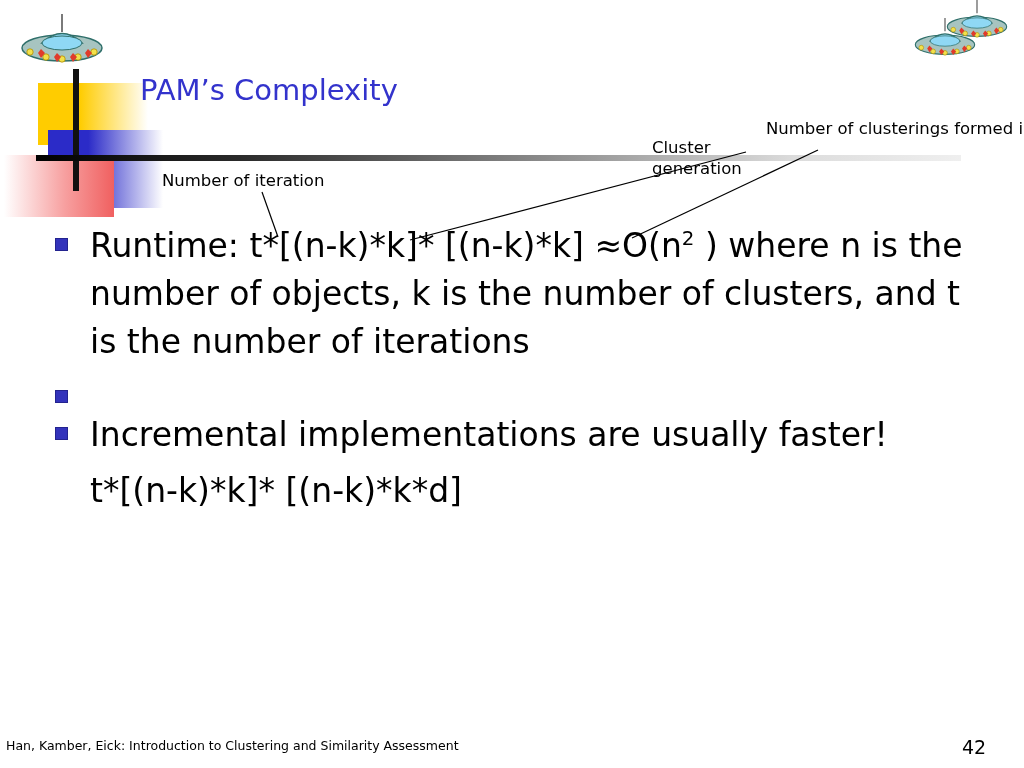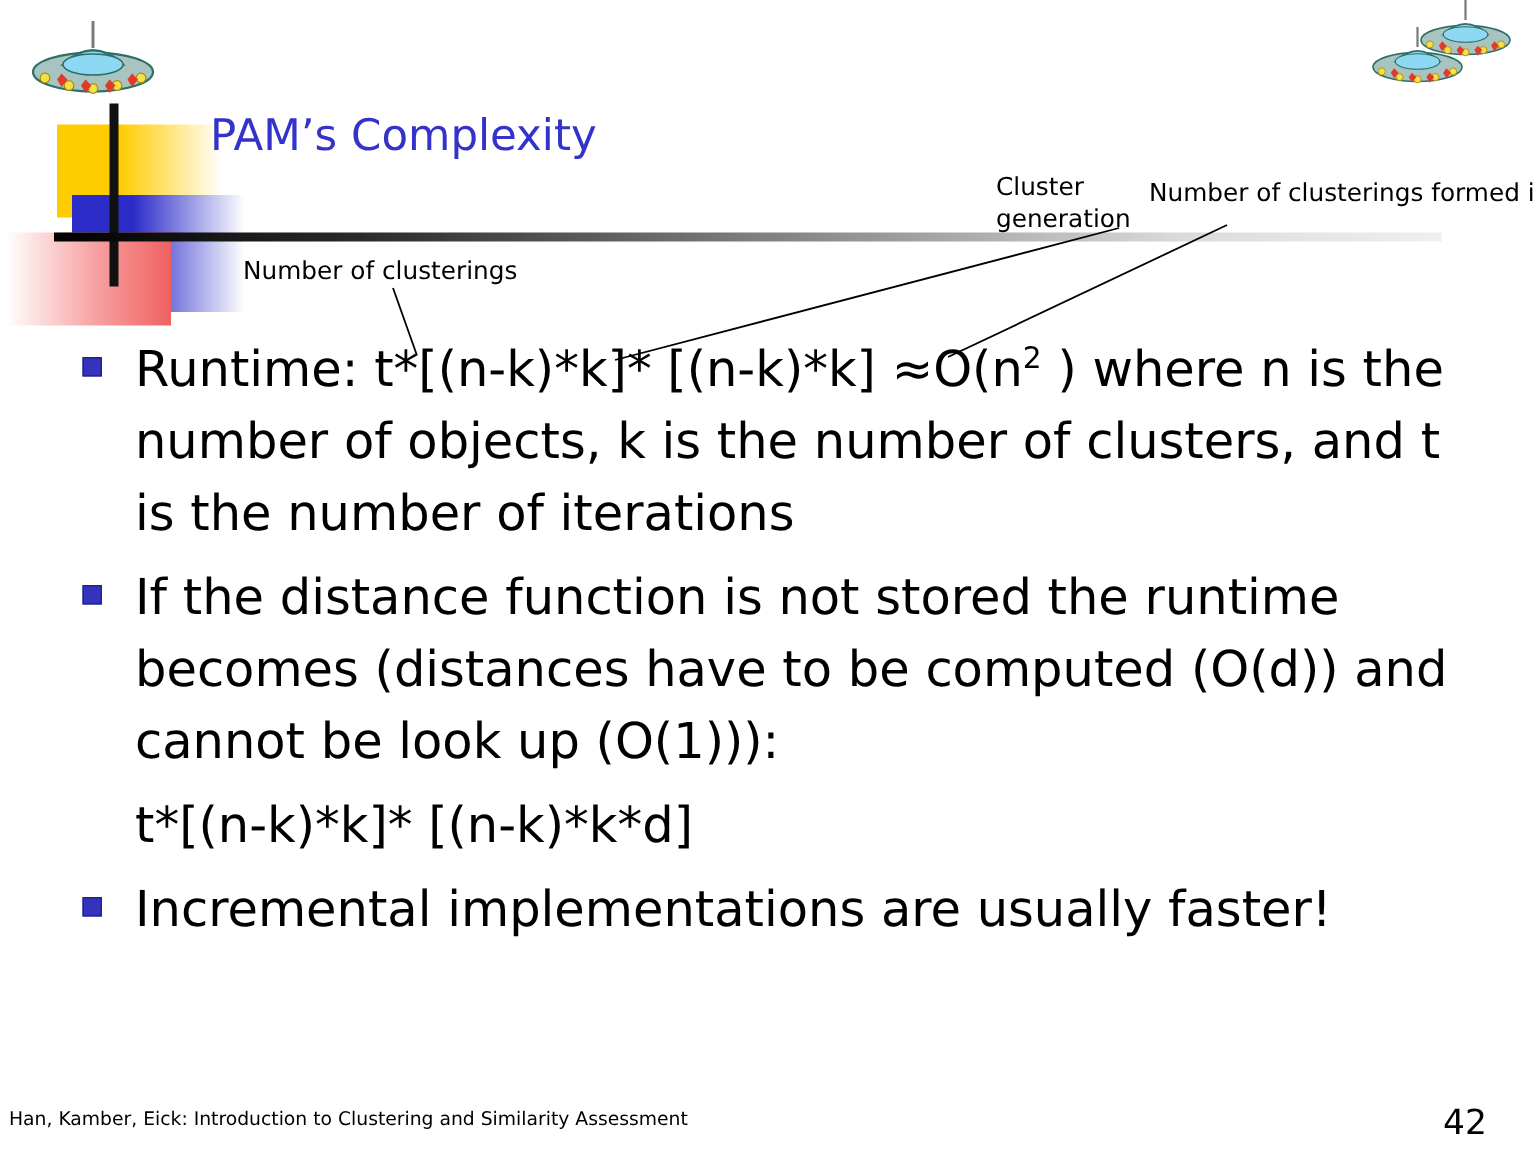--- a/index.html
+++ b/index.html
@@ -47,21 +47,21 @@
 
   
   .callout {
     position: absolute;
     font-size: 16.5px;
     line-height: 21px;
     color: #000000;
     white-space: pre-line;
   }
   #callout-iterations { left: 162px; top: 170px; }
-  #callout-cluster-gen { left: 652px; top: 114px; margin-left: 12px; }
+  #callout-cluster-gen { left: 652px; top: 137px; }
   #callout-clusterings { left: 766px; top: 118px; white-space: nowrap; }
 
   #leader-svg { position: absolute; left: 0; top: 0; width: 1024px; height: 768px; }
 
   
   #content { position: absolute; left: 0; top: 222px; width: 991px; }
   .bullet-row {
     position: relative;
     display: flex;
     align-items: flex-start;
@@ -88,21 +88,21 @@
   .plain-row .bullet-text { font-size: 33px; line-height: 48px; }
   sup { font-size: 0.6em; vertical-align: super; line-height: 0; }
 
   
   #footer-note {
     position: absolute; left: 6px; top: 738px;
     font-size: 12.5px; color: #000000; white-space: nowrap;
   }
   #page-number {
     position: absolute; left: 962px; top: 736px;
-    font-size: 23px; color: #000000;
+    font-size: 19px; color: #000000;
   }
 
   .ufo { position: absolute; }
 </style>
 </head>
 <body>
 
 <div id="logo-block" style="top:55px;">
   <div class="logo-yellow"></div>
   <div class="logo-blue"></div>
@@ -160,38 +160,37 @@
 </svg>
 
 <div id="slide-title">PAM’s Complexity</div>
 
 <svg id="leader-svg">
   <line x1="262" y1="192" x2="278" y2="237" stroke="#000000" stroke-width="1.2"></line>
   <line x1="746" y1="152" x2="410" y2="240" stroke="#000000" stroke-width="1.2"></line>
   <line x1="818" y1="150" x2="632" y2="238" stroke="#000000" stroke-width="1.2"></line>
 </svg>
 
-<div class="callout" id="callout-iterations">Number of clusterings</div>
+<div class="callout" id="callout-iterations">Number of iteration</div>
 <div class="callout" id="callout-cluster-gen">Cluster
 generation</div>
 <div class="callout" id="callout-clusterings">Number of clusterings formed
 in one iteration</div>
 
 <div id="content">
     <div class="bullet-row">
       <span class="bullet-marker"></span>
       <span class="bullet-text"><span>Runtime: t*[(n-k)*k]* [(n-k)*k] ≈O(n</span><sup>2</sup><span> ) where n is the number of objects, k is the number of clusters, and t is the number of iterations</span></span>
     </div>
     <div class="bullet-row">
       <span class="bullet-marker"></span>
-      <span class="bullet-text"><span>If the distance function is not stored the runtime becomes (distances have to be computed (O(d)) and cannot be look up (O(1))):</span></span>
-    </div>
-    <div class="bullet-row plain-row">
-      <span class="bullet-text"><span>t*[(n-k)*k]* [(n-k)*k*d]</span></span>
     </div>
     <div class="bullet-row">
       <span class="bullet-marker"></span>
       <span class="bullet-text"><span>Incremental implementations are usually faster!</span></span>
+    </div>
+    <div class="bullet-row plain-row">
+      <span class="bullet-text"><span>t*[(n-k)*k]* [(n-k)*k*d]</span></span>
     </div>
   </div>
 
 <div id="footer-note">Han, Kamber, Eick: Introduction to Clustering and Similarity Assessment</div>
 <div id="page-number">42</div>
 
 </body></html>

